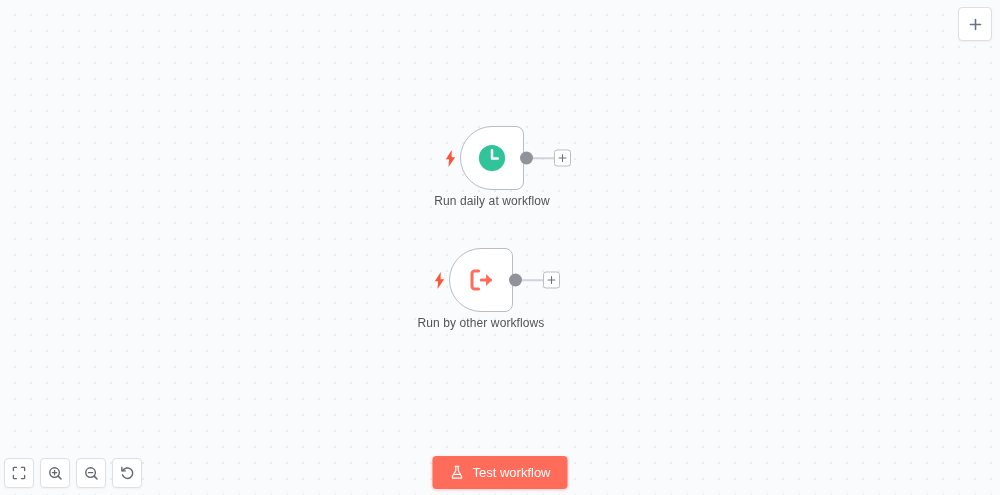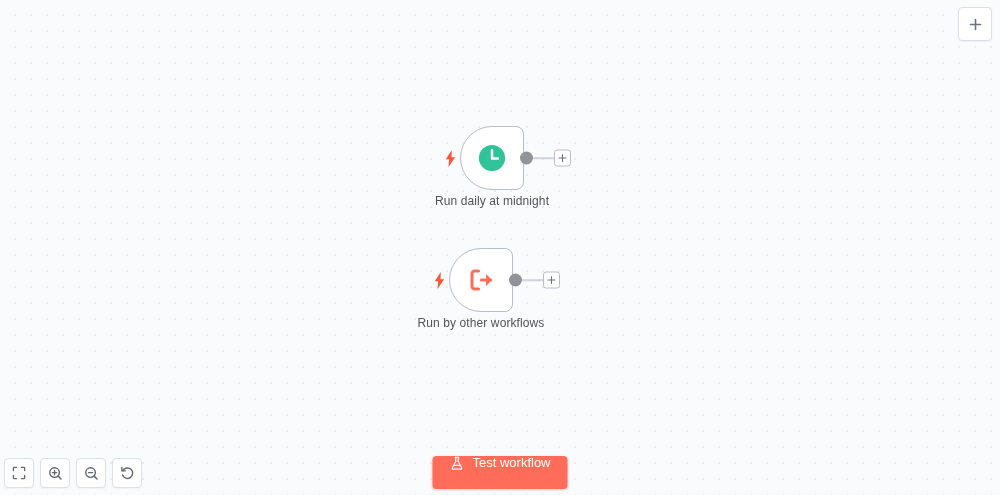--- a/index.html
+++ b/index.html
@@ -171,20 +171,21 @@
     bottom: 6px;
     height: 33px;
     padding: 0 17px;
     background: #ff6d5a;
     border: none;
     border-radius: 4px;
     color: #ffffff;
     font-family: "Liberation Sans", sans-serif;
     font-size: 13px;
     display: flex;
+    align-items: center;
     gap: 8px;
     cursor: pointer;
     box-shadow: 0 1px 3px rgba(255,109,90,.35);
   }
   .test-workflow-label { line-height: 1; }
 </style>
 </head>
 <body>
 
 <div id="app">
@@ -214,21 +215,21 @@
       </div>
 
       <div class="out-line"></div>
       <div class="out-port"></div>
       <div class="stub-plus">
         <svg width="11" height="11" viewBox="0 0 16 16">
           <path d="M8 3v10M3 8h10" stroke="#6b7280" stroke-width="1.6" stroke-linecap="round"></path>
         </svg>
       </div>
 
-      <div class="node-label">Run daily at midnight</div>
+      <div class="node-label">Run daily at workflow</div>
     </div>
   </div>
 
   <div class="node-wrap n2">
     <div class="node-row">
 
       <span class="trigger-bolt">
         <svg width="11" height="17" viewBox="0 0 10 16">
           <path d="M6.2 0L0.6 8.6h3.1L3.1 16 9.4 6.9H6.0L6.2 0z" fill="#ff5436"></path>
         </svg>

